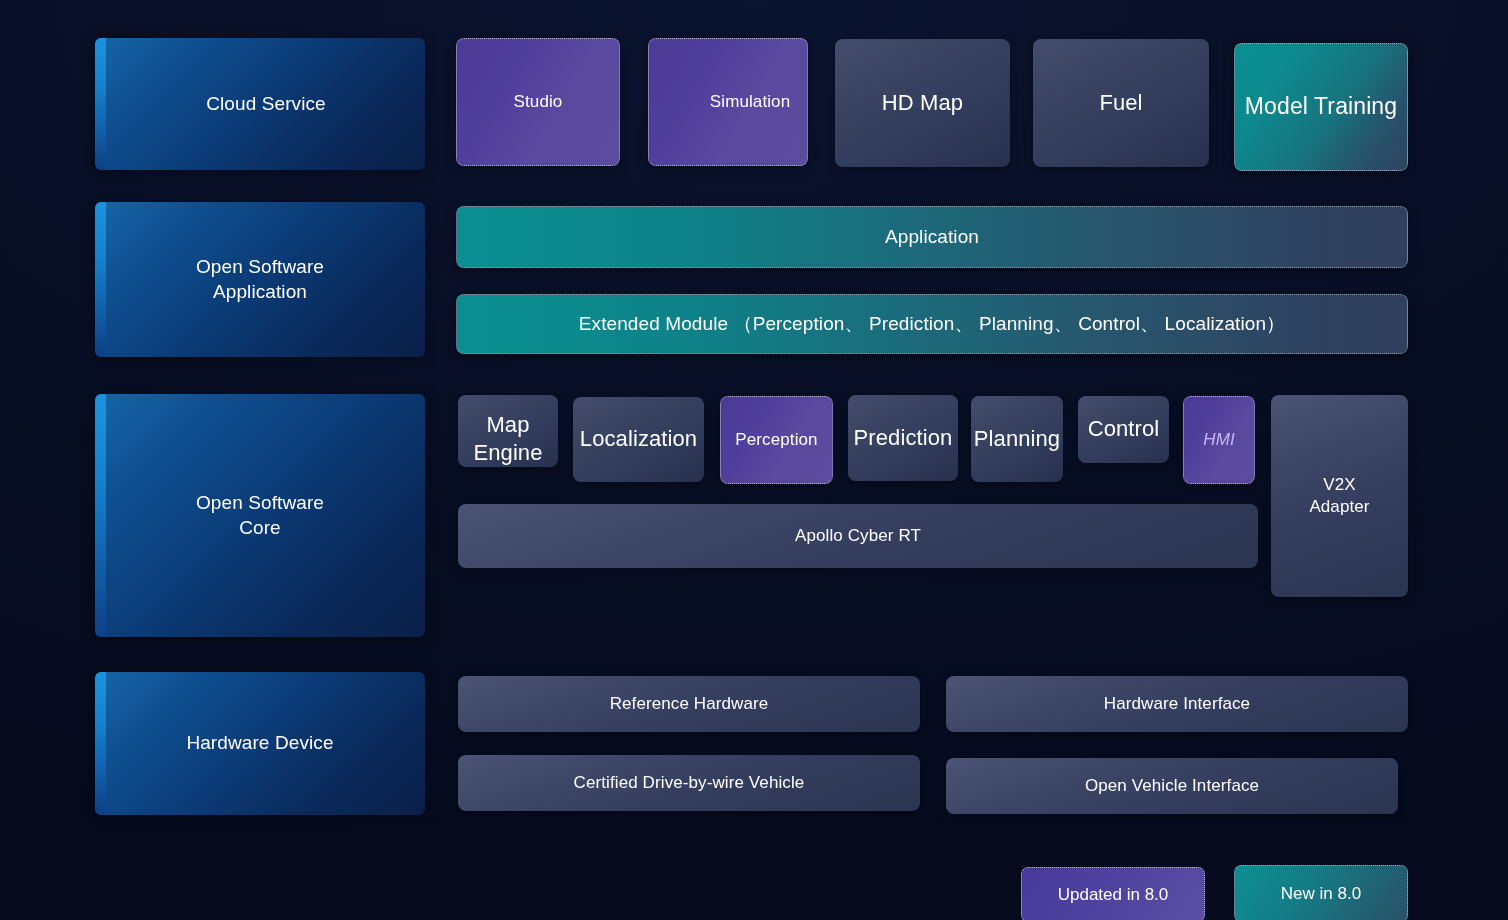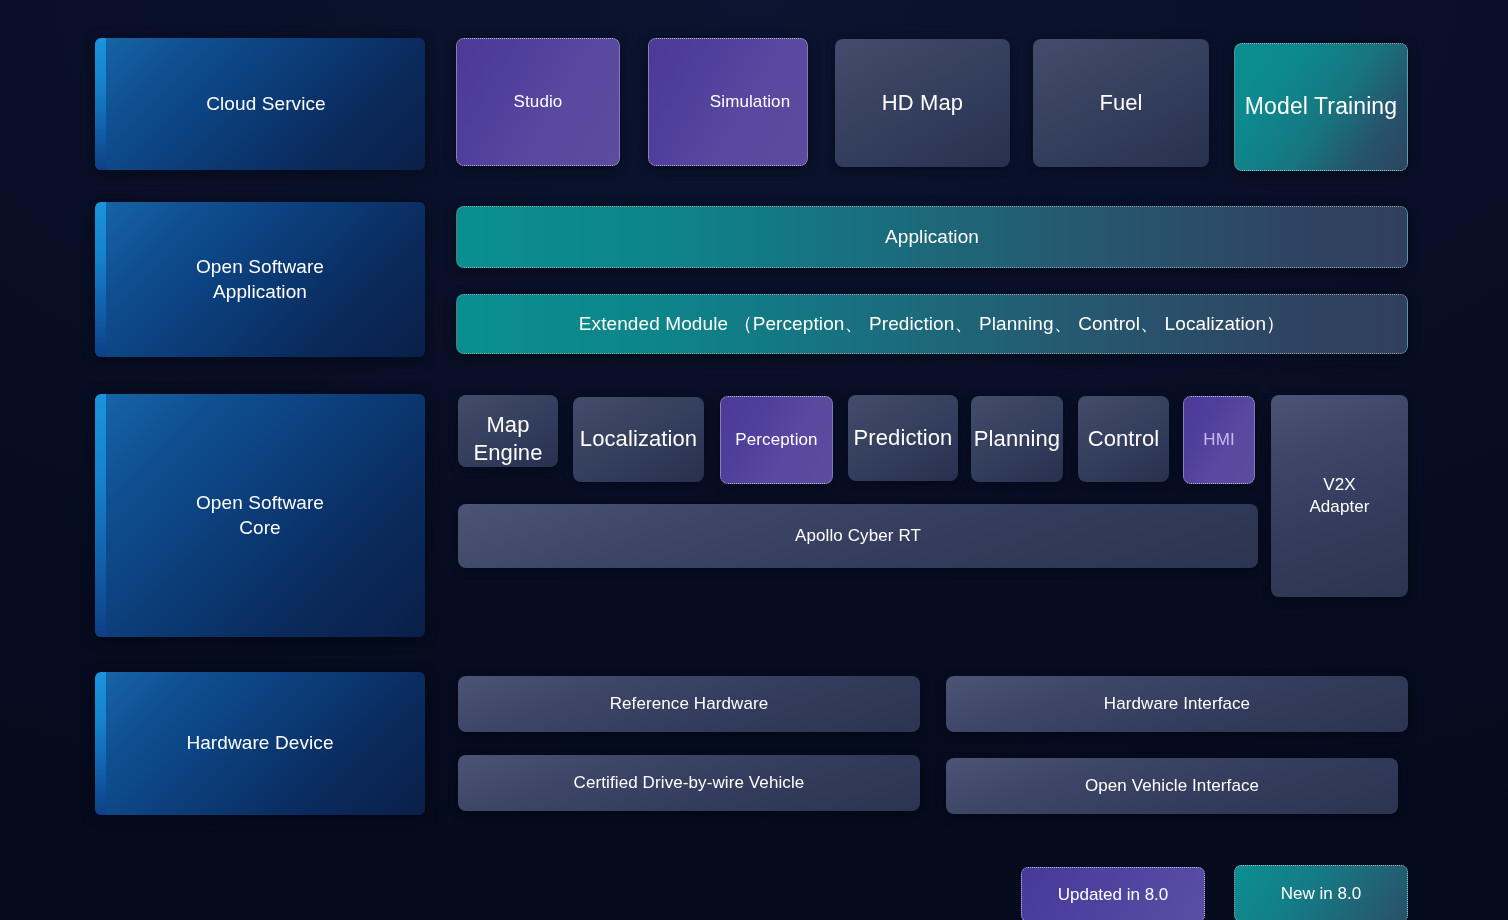--- a/index.html
+++ b/index.html
@@ -156,25 +156,25 @@
   </div>
 
   <div class="box gray" style="left:971px; top:396px; width:92px; height:86px;">
     <span class="lbl">Planning</span>
   </div>
 
   <div class="box gray" style="left:848px; top:395px; width:110px; height:86px;">
     <span class="lbl">Prediction</span>
   </div>
 
-  <div class="box gray" style="left:1078px; top:396px; width:91px; height:86px;text-align:right;">
+  <div class="box gray" style="left:1078px; top:396px; width:91px; height:67px;text-align:right;">
     <span class="lbl">Control</span>
   </div>
 
-  <div class="box purple" style="left:1183px; top:396px; width:72px; height:88px; color:#c9b6f2;">
+  <div class="box purple" style="left:1183px; top:396px; width:72px; height:88px; color:#c9b6f2;font-style:italic;">
     <span class="lbl">HMI</span>
   </div>
 
   <div class="box gray-wide" style="left:1271px; top:395px; width:137px; height:202px;">
     <span class="lbl">V2X
 Adapter</span>
   </div>
 
   <div class="box gray-wide" style="left:458px; top:504px; width:800px; height:64px;">
     <span class="lbl">Apollo Cyber RT</span>

